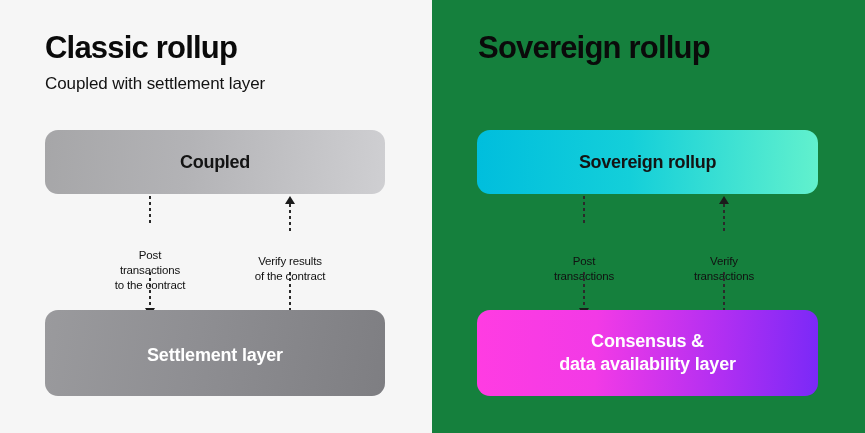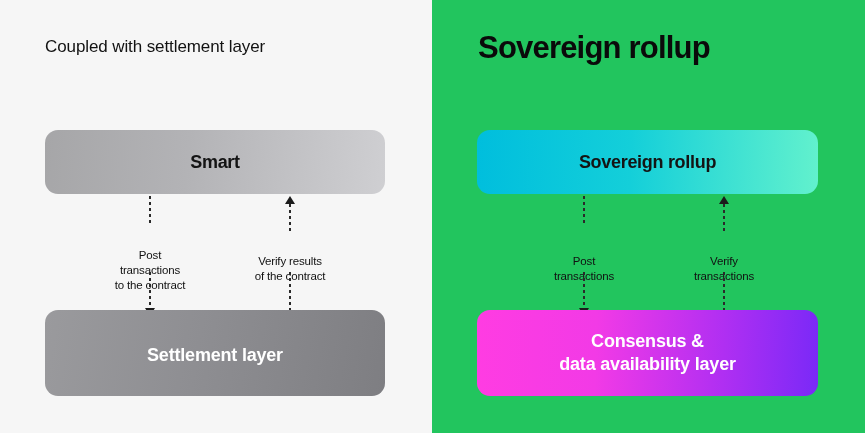--- a/index.html
+++ b/index.html
@@ -25,21 +25,21 @@
     position: relative;
     height: 433px;
     box-sizing: border-box;
   }
   .panel-classic {
     width: 432px;
     background: #f6f6f6;
   }
   .panel-sovereign {
     width: 433px;
-    background: #22c55e;
+    background: #15803d;
   }
 
   
   .heading-block {
     position: absolute;
     top: 30px;
   }
   .panel-classic .heading-block { left: 45px; }
   .panel-sovereign .heading-block { left: 46px; }
 
@@ -193,25 +193,26 @@
   .seg-full-b { top: 76px; height: 42px; }
 </style>
 </head>
 <body>
 
 <div class="screen">
 
   <section class="panel panel-classic">
 
     <div class="heading-block">
+      <h1 class="panel-title">Classic rollup</h1>
       <p class="panel-subtitle">Coupled with settlement layer</p>
     </div>
 
     <div class="layer-box box-top box-rollup-classic">
-      <span class="box-label-dark">Smart</span>
+      <span class="box-label-dark">Coupled</span>
     </div>
 
     <div class="connector conn-post" style="height:124px;">
       <div class="conn-dots seg-a"></div>
       <div class="conn-label" style="top:34px;">Post<br>transactions<br>to the contract</div>
       <div class="conn-dots seg-b"></div>
       <div class="arrow-head arrow-down" style="top:112px;"></div>
     </div>
 
     <div class="connector conn-verify" style="height:124px;">

